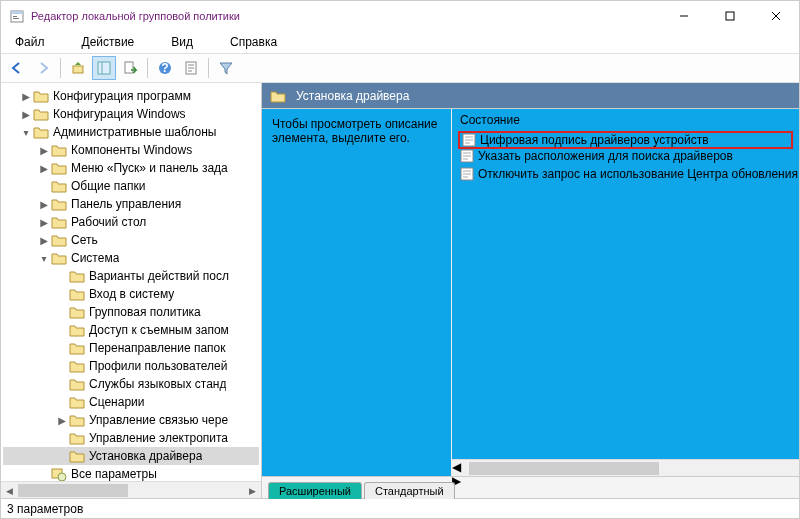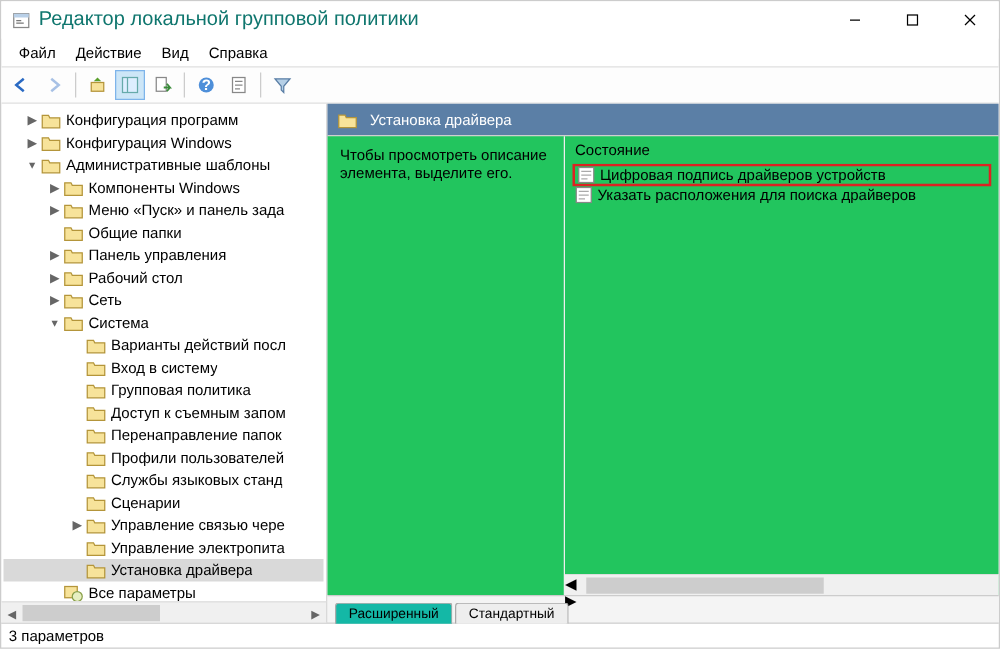--- a/index.html
+++ b/index.html
@@ -1,22 +1,22 @@
 <!DOCTYPE html>
 <html><head>
 <meta charset="utf-8">
 <style>
 * { box-sizing: border-box; margin: 0; padding: 0; font-family: "Segoe UI", Tahoma, sans-serif; font-size: 12px; }
 body { background: #fff; width: 800px; height: 519px; overflow: hidden; display: flex; flex-direction: column; border: 1px solid #ccc; }
 .titlebar { display: flex; align-items: center; height: 30px; padding-left: 8px; background: #fff; }
 .titlebar .app-icon { width: 16px; height: 16px; margin-right: 6px; }
-.titlebar .title { flex: 1; font-size: 16px; color: #0f766e; }
+.titlebar .title { flex: 1; font-size: 11px; color: #701a75; }
 .win-controls { display: flex; }
 .win-controls div { width: 46px; height: 30px; display: flex; align-items: center; justify-content: center; color: #000; }
-.menubar { display: flex; gap: 0; padding: 2px 6px; height: 22px; align-items: center; }
+.menubar { display: flex; gap: 21px; padding: 2px 6px; height: 22px; align-items: center; }
 .menubar span { padding: 2px 8px; cursor: default; }
 .toolbar { display: flex; align-items: center; height: 30px; padding: 2px 4px; border-top: 1px solid #e0e0e0; border-bottom: 1px solid #e0e0e0; gap: 2px; background: #fdfdfd; }
 .toolbar .tbtn { width: 24px; height: 24px; display: flex; align-items: center; justify-content: center; border: 1px solid transparent; }
 .toolbar .tbtn.active { background: #cde6f7; border: 1px solid #7eb4ea; }
 .toolbar .tbtn.disabled { opacity: 0.4; }
 .toolbar .sep { width: 1px; height: 20px; background: #ccc; margin: 0 3px; }
 .main { flex: 1; display: flex; min-height: 0; }
 .tree-pane { width: 261px; border-right: 1px solid #ccc; overflow: hidden; display: flex; flex-direction: column; }
 .tree { flex: 1; overflow: auto; padding: 4px 2px; }
 .tree-row { display: flex; align-items: center; height: 18px; white-space: nowrap; cursor: default; }
@@ -25,21 +25,21 @@
 .folder-icon { width: 16px; height: 14px; margin-right: 4px; }
 .tree-label { font-size: 12px; overflow: hidden; text-overflow: clip; text-align: right; }
 .hscroll { height: 17px; background: #f0f0f0; border-top: 1px solid #ddd; position: relative; }
 .hscroll .thumb { position: absolute; left: 17px; top: 2px; height: 13px; width: 110px; background: #cdcdcd; }
 .hscroll .arrow { position: absolute; top: 0; width: 17px; height: 17px; display: flex; align-items: center; justify-content: center; color: #666; font-size: 9px; }
 .hscroll .arrow.left { left: 0; }
 .hscroll .arrow.right { right: 0; }
 .right-pane { flex: 1; display: flex; flex-direction: column; min-width: 0; }
 .header-bar { height: 26px; background: #5b7fa6; color: #fff; display: flex; align-items: center; padding-left: 8px; gap: 6px; border-bottom: 1px solid #cfcfcf; }
 .header-bar .folder-icon { filter: none; }
-.content { flex: 1; display: flex; min-height: 0; background: #22c55e; }
+.content { flex: 1; display: flex; min-height: 0; background: #0ea5e9; }
 .desc-col { width: 190px; padding: 8px 10px; font-size: 12px; color: #000; border-right: 1px solid #eee; }
 .list-col { flex: 1; display: flex; flex-direction: column; min-width: 0; }
 .col-header { padding: 4px 8px; font-size: 12px; }
 .list-items { flex: 1; padding: 0 6px; overflow: hidden; }
 .list-row { display: flex; align-items: flex-start; height: 18px; white-space: nowrap; gap: 4px; padding: 0 2px; }
 .list-row.highlight { border: 2px solid #d22; }
 .setting-icon { width: 14px; height: 14px; flex-shrink: 0; }
 .right-hscroll { height: 17px; background: #f0f0f0; border-top: 1px solid #ddd; position: relative; }
 .right-hscroll .thumb { position: absolute; left: 17px; top: 2px; height: 13px; width: 190px; background: #cdcdcd; }
 .tabs { height: 22px; display: flex; align-items: flex-end; padding-left: 6px; border-top: 1px solid #ccc; background: #f4f4f4; }
@@ -371,20 +371,31 @@
             <span class="setting-icon">
                 <svg viewBox="0 0 14 14">
                   <rect x="1" y="1" width="12" height="12" fill="#fff" stroke="#888"></rect>
                   <line x1="3" y1="4" x2="11" y2="4" stroke="#aaa"></line>
                   <line x1="3" y1="7" x2="11" y2="7" stroke="#aaa"></line>
                   <line x1="3" y1="10" x2="8" y2="10" stroke="#aaa"></line>
                 </svg>
               </span>
             <span>Указать расположения для поиска драйверов</span>
           </div>
+          <div class="list-row">
+            <span class="setting-icon">
+                <svg viewBox="0 0 14 14">
+                  <rect x="1" y="1" width="12" height="12" fill="#fff" stroke="#888"></rect>
+                  <line x1="3" y1="4" x2="11" y2="4" stroke="#aaa"></line>
+                  <line x1="3" y1="7" x2="11" y2="7" stroke="#aaa"></line>
+                  <line x1="3" y1="10" x2="8" y2="10" stroke="#aaa"></line>
+                </svg>
+              </span>
+            <span>Отключить запрос на использование Центра обновления</span>
+          </div>
         </div>
         <div class="right-hscroll">
           <div class="arrow left">◀</div>
           <div class="thumb"></div>
           <div class="arrow right">▶</div>
         </div>
       </div>
     </div>
     <div class="tabs">
       <div class="tab">Расширенный</div>

